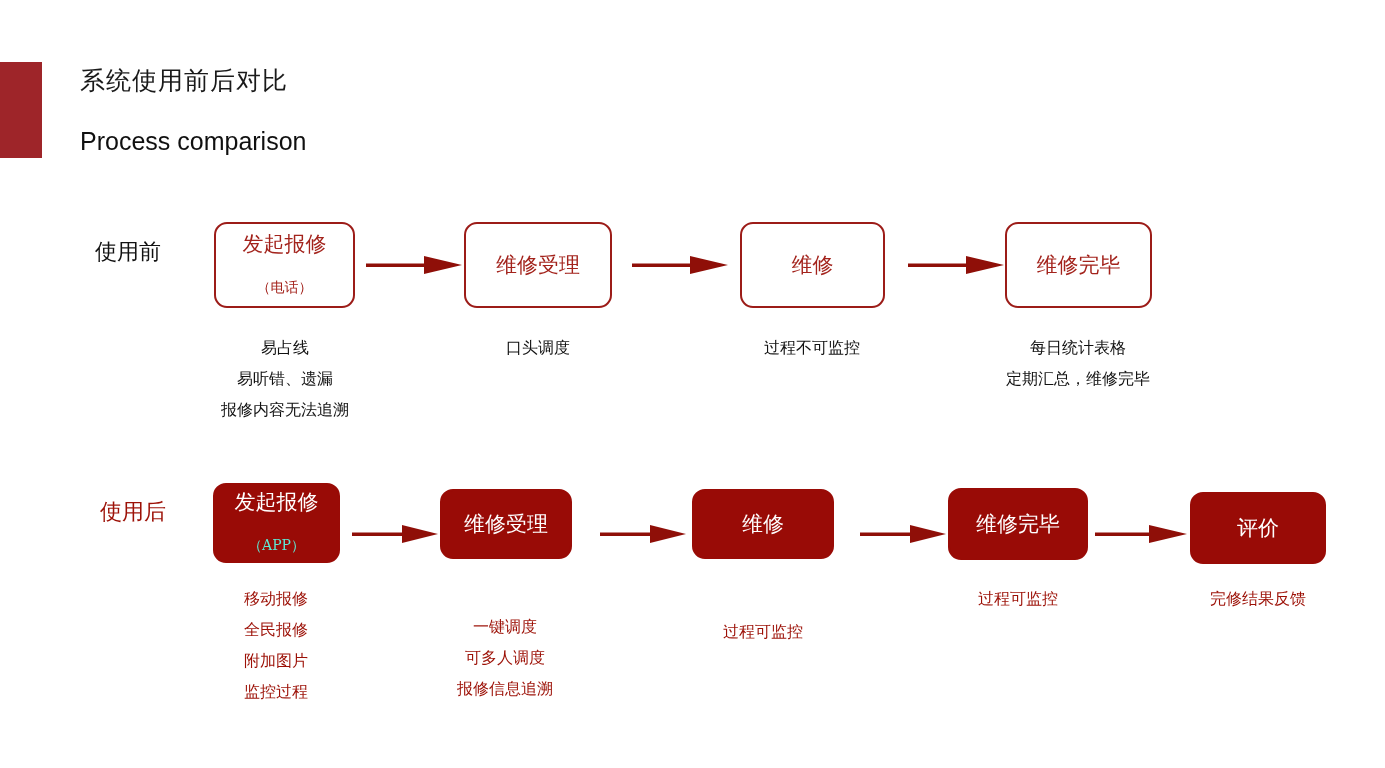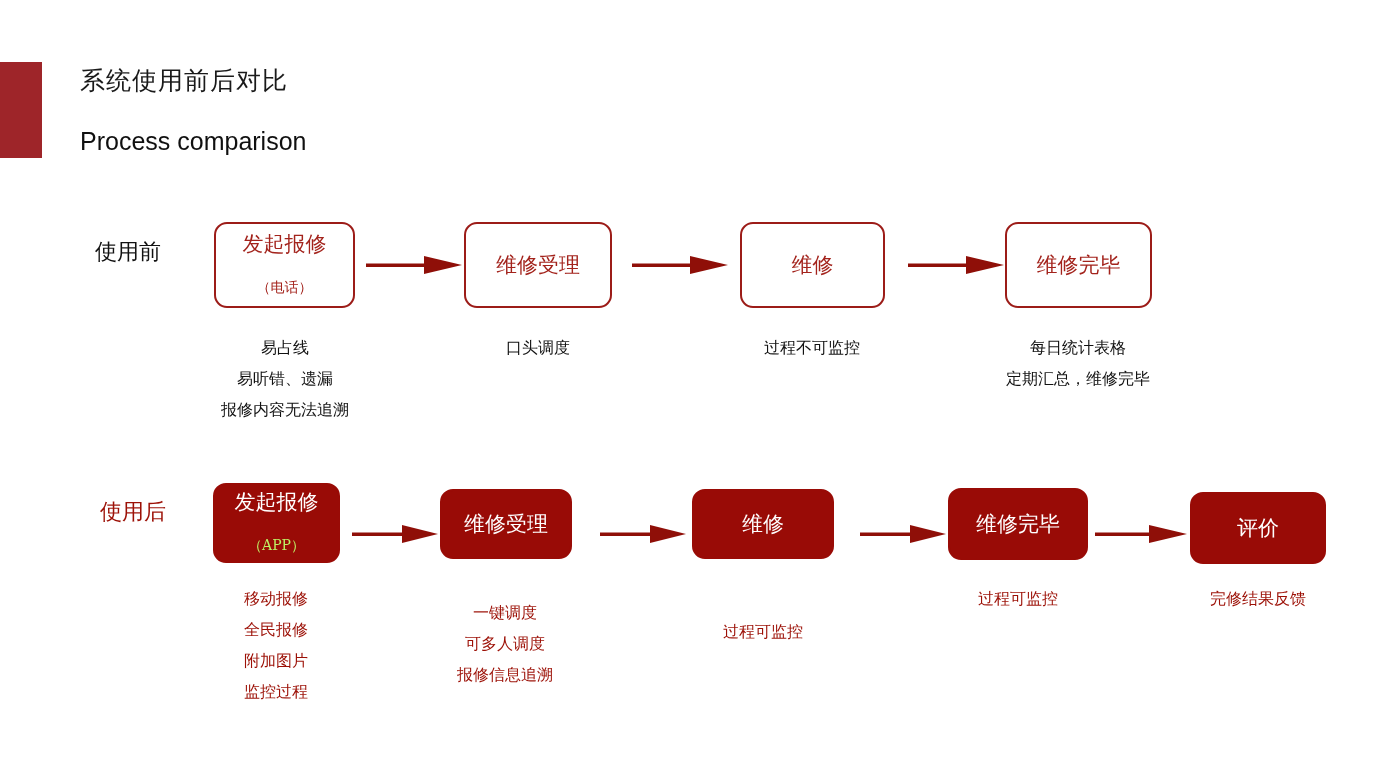--- a/index.html
+++ b/index.html
@@ -74,21 +74,21 @@
     border: 2px solid #9c1c18;
     color: #a3231c;
   }
   .flow-box.filled {
     background: #990b06;
     border: 2px solid #990b06;
     color: #ffffff;
   }
   .box-line1 { font-size: 21px; line-height: 28px; white-space: nowrap; }
   .box-line2 { font-size: 14px; line-height: 26px; white-space: nowrap; margin-top: 16px; }
-  .flow-box.filled .box-line2 { color: #bef264; }
+  .flow-box.filled .box-line2 { color: #5eead4; }
 
   
   .arrow {
     position: absolute;
     height: 22px;
     display: block;
   }
 
   
   .caption {
@@ -206,21 +206,21 @@
   <div class="box-line1">评价</div>
 </div>
 
 <div class="caption red" style="left:196px; top:583px; width:160px;">
   <div>移动报修</div>
   <div>全民报修</div>
   <div>附加图片</div>
   <div>监控过程</div>
 </div>
 
-<div class="caption red" style="left:425px; top:597px; width:160px;">
+<div class="caption red" style="left:425px; top:611px; width:160px;">
   <div>一键调度</div>
   <div>可多人调度</div>
   <div>报修信息追溯</div>
 </div>
 
 <div class="caption red" style="left:683px; top:585px; width:160px;margin-top:31px;">
   <div>过程可监控</div>
 </div>
 
 <div class="caption red" style="left:938px; top:583px; width:160px;">

